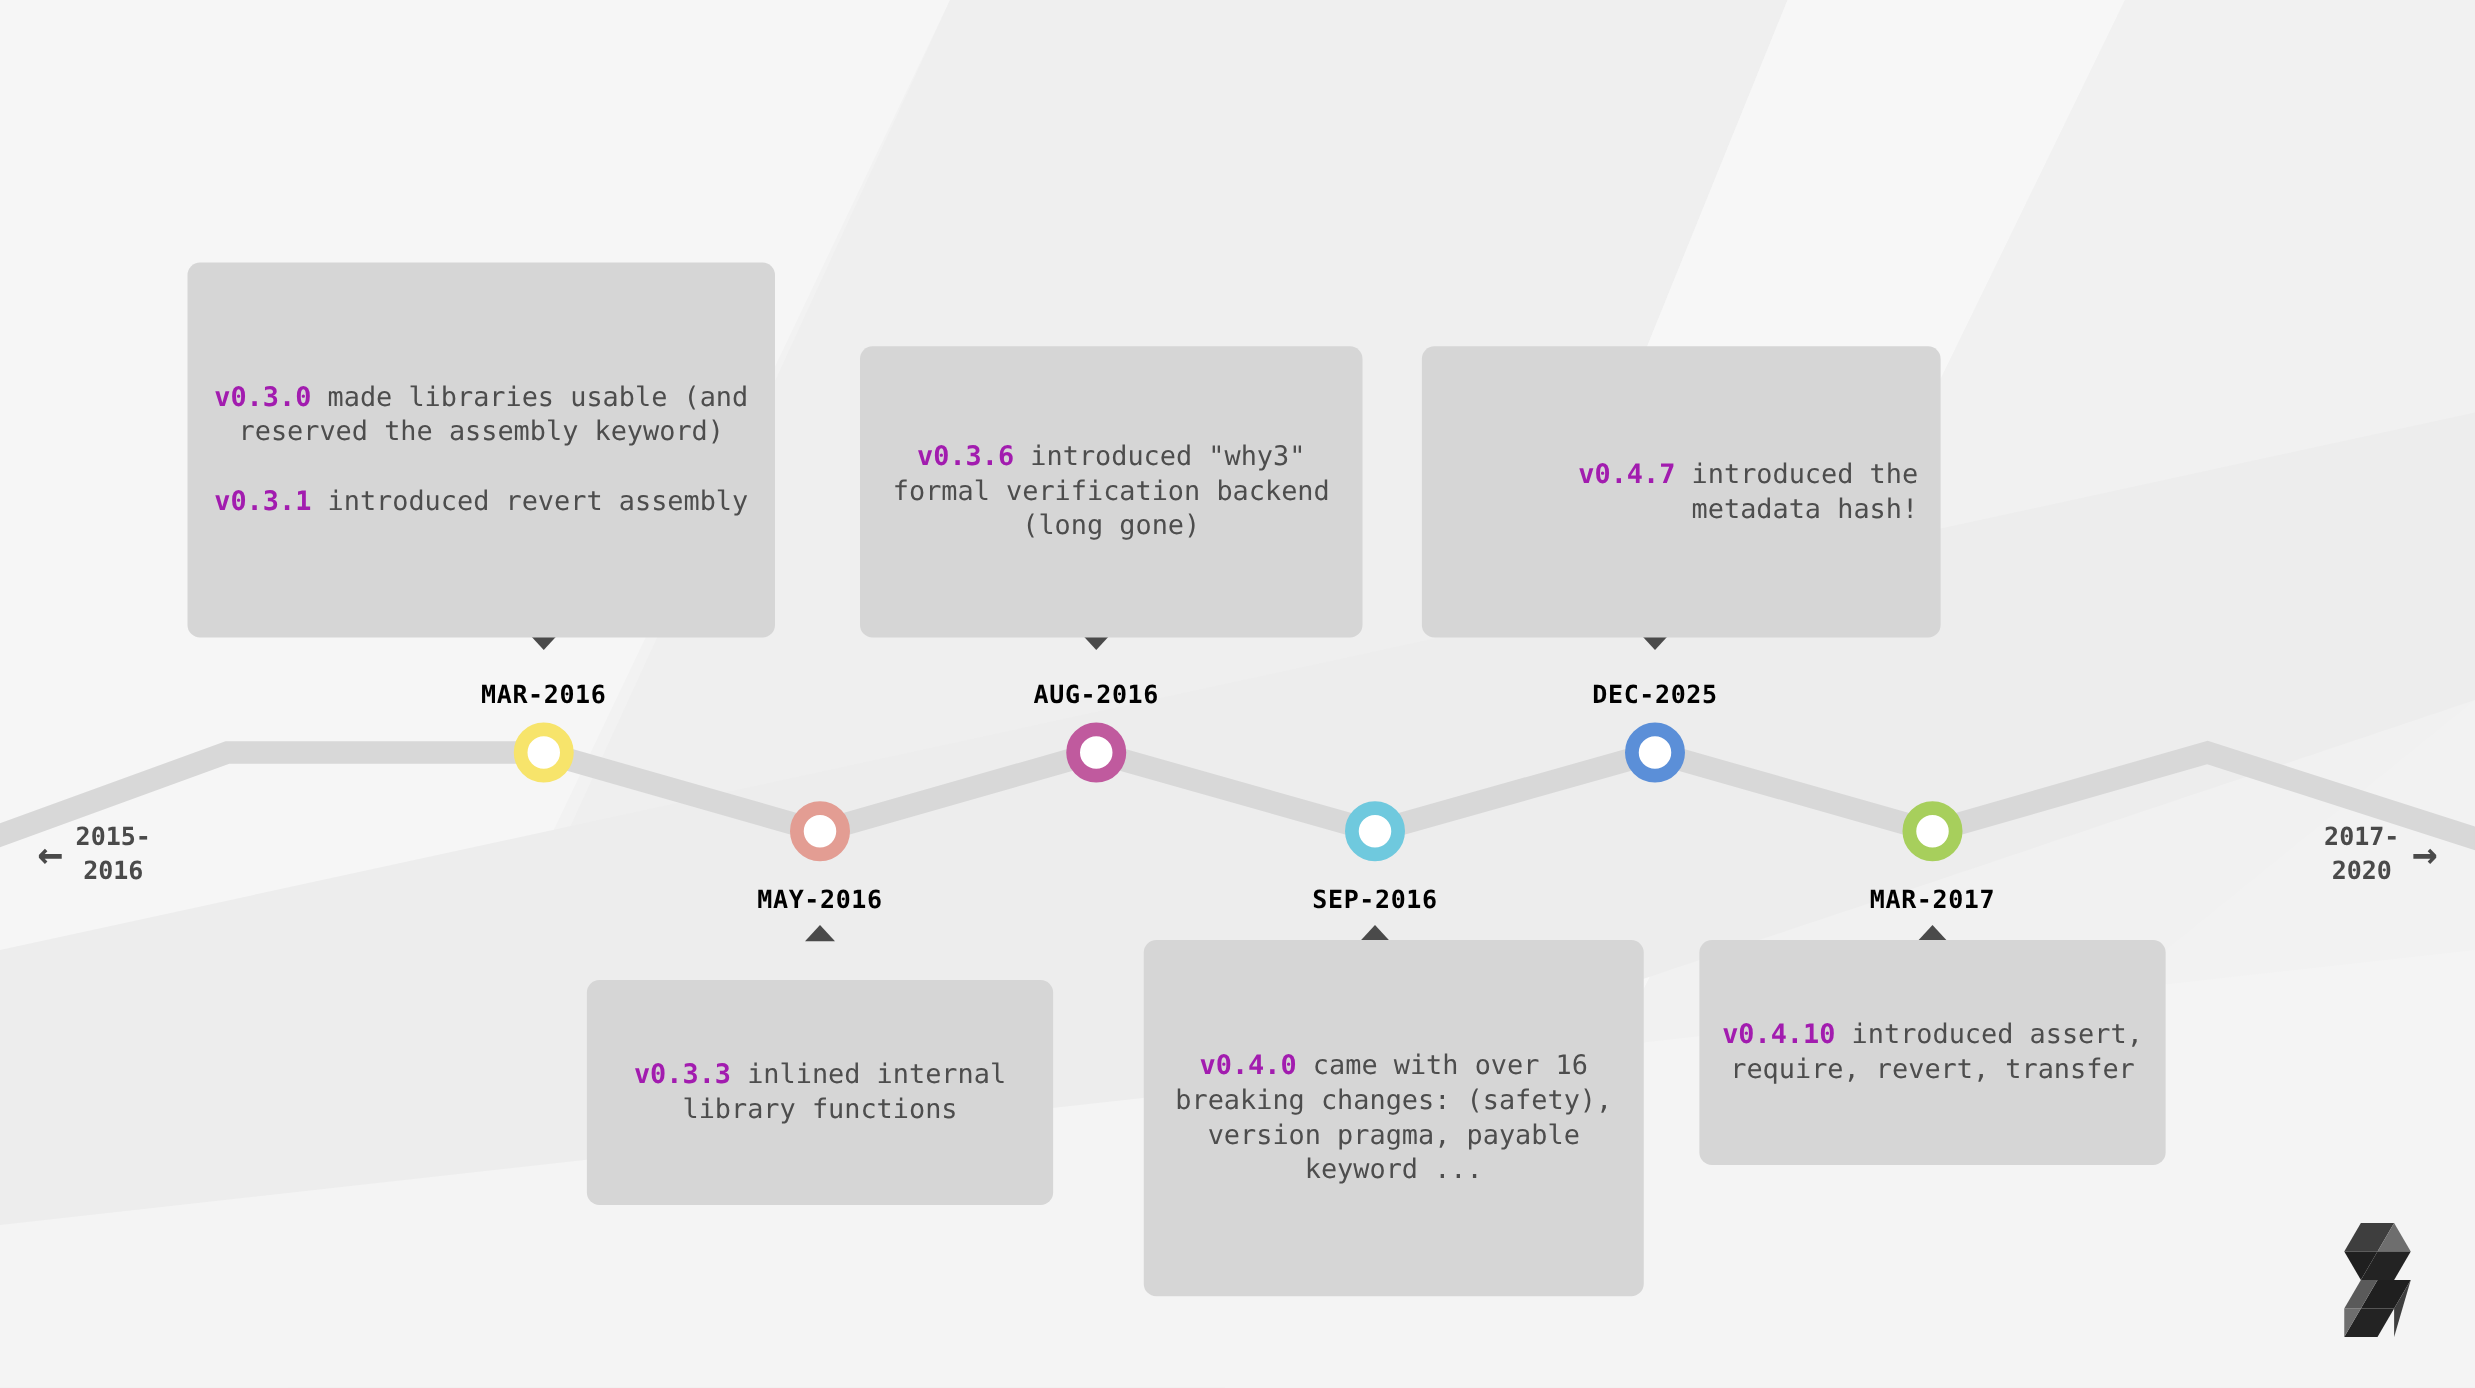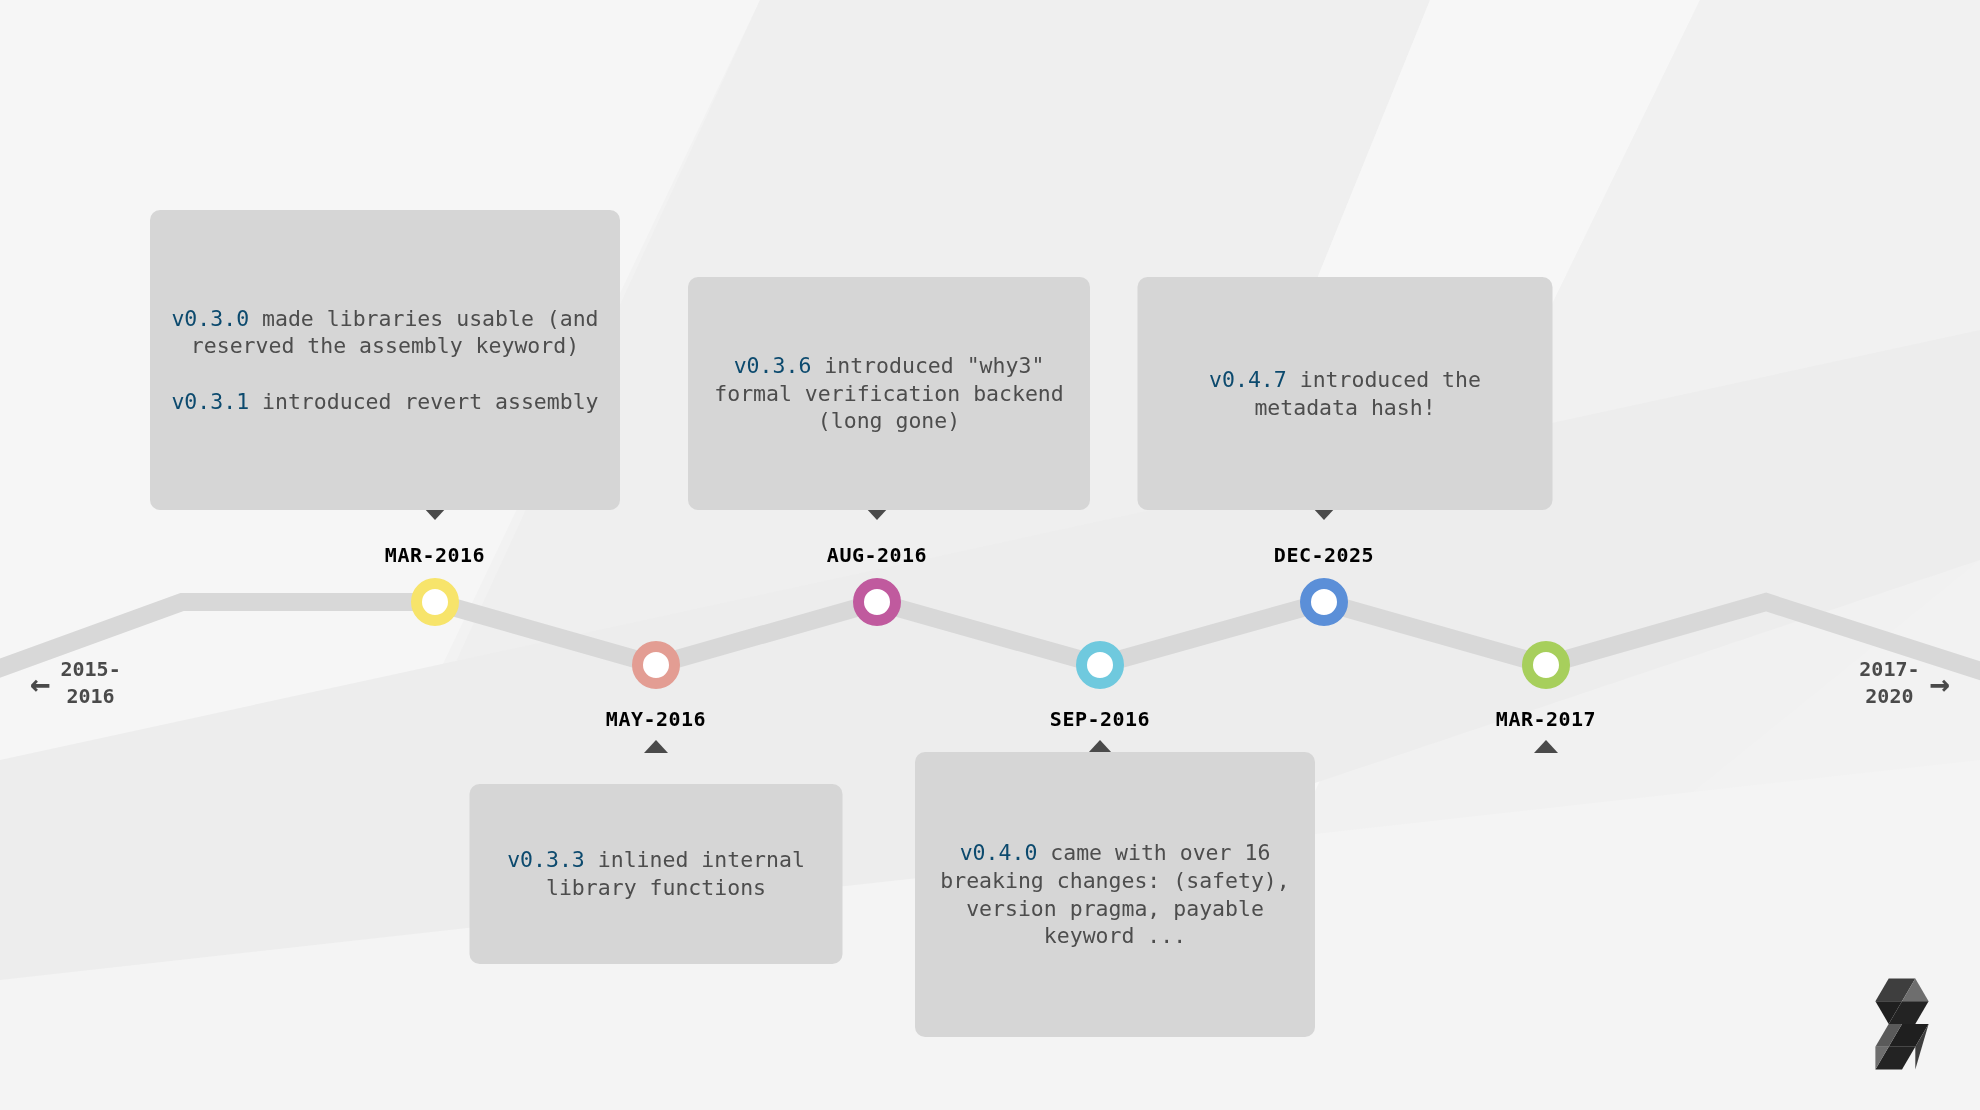--- a/index.html
+++ b/index.html
@@ -87,22 +87,22 @@
     transform: translate(-50%, 0);
   }
   .card p {
     margin: 0;
     width: 100%;
   }
   .card p + p {
     margin-top: 1.28em;
   }
   .card b {
-    font-weight: normal;
-    color: #0c4a6e;
+    font-weight: bold;
+    color: #a21caf;
   }
 
   
   .ptr {
     position: absolute;
     width: 0;
     height: 0;
     transform: translate(-50%, 0);
   }
   .ptr-down {
@@ -188,26 +188,29 @@
     </div>
     <div class="node" style="left: 1100px; top: 665px; border-color: rgb(111, 201, 222);"></div>
     <div class="date-label" style="left: 1100px; top: 707px;">SEP-2016</div>
     <div class="ptr ptr-up" style="left: 1100px; top: 740px;"></div>
     <div class="card" style="left: 1115px; top: 752px; width: 400px; height: 285px; background: rgb(214, 214, 214);">
       <p><b>v0.4.0</b><span> came with over 16 breaking changes: (safety), version pragma, payable keyword ...</span></p>
     </div>
     <div class="node" style="left: 1324px; top: 602px; border-color: rgb(91, 143, 216);"></div>
     <div class="date-label" style="left: 1324px; top: 543px;">DEC-2025</div>
     <div class="ptr ptr-down" style="left: 1324px; top: 507px;"></div>
-    <div class="card" style="left: 1345px; top: 277px; width: 415px; height: 233px; background: rgb(214, 214, 214);">
+    <div class="card" style="left: 1345px; top: 277px; width: 415px; height: 233px; background: rgb(214, 214, 214); text-align: right;">
       <p><b>v0.4.7</b><span> introduced the metadata hash!</span></p>
     </div>
     <div class="node" style="left: 1546px; top: 665px; border-color: rgb(167, 207, 92);"></div>
     <div class="date-label" style="left: 1546px; top: 707px;">MAR-2017</div>
     <div class="ptr ptr-up" style="left: 1546px; top: 740px;"></div>
+    <div class="card" style="left: 1546px; top: 752px; width: 373px; height: 180px; background: rgb(214, 214, 214);">
+      <p><b>v0.4.10</b><span> introduced assert, require, revert, transfer</span></p>
+    </div>
   </div>
 
 <div class="edge-nav" id="edge-left">
   <span class="arrow">←</span>
   <span class="yrs">
     <span>2015-</span><br>
     <span>2016</span>
   </span>
 </div>
 

